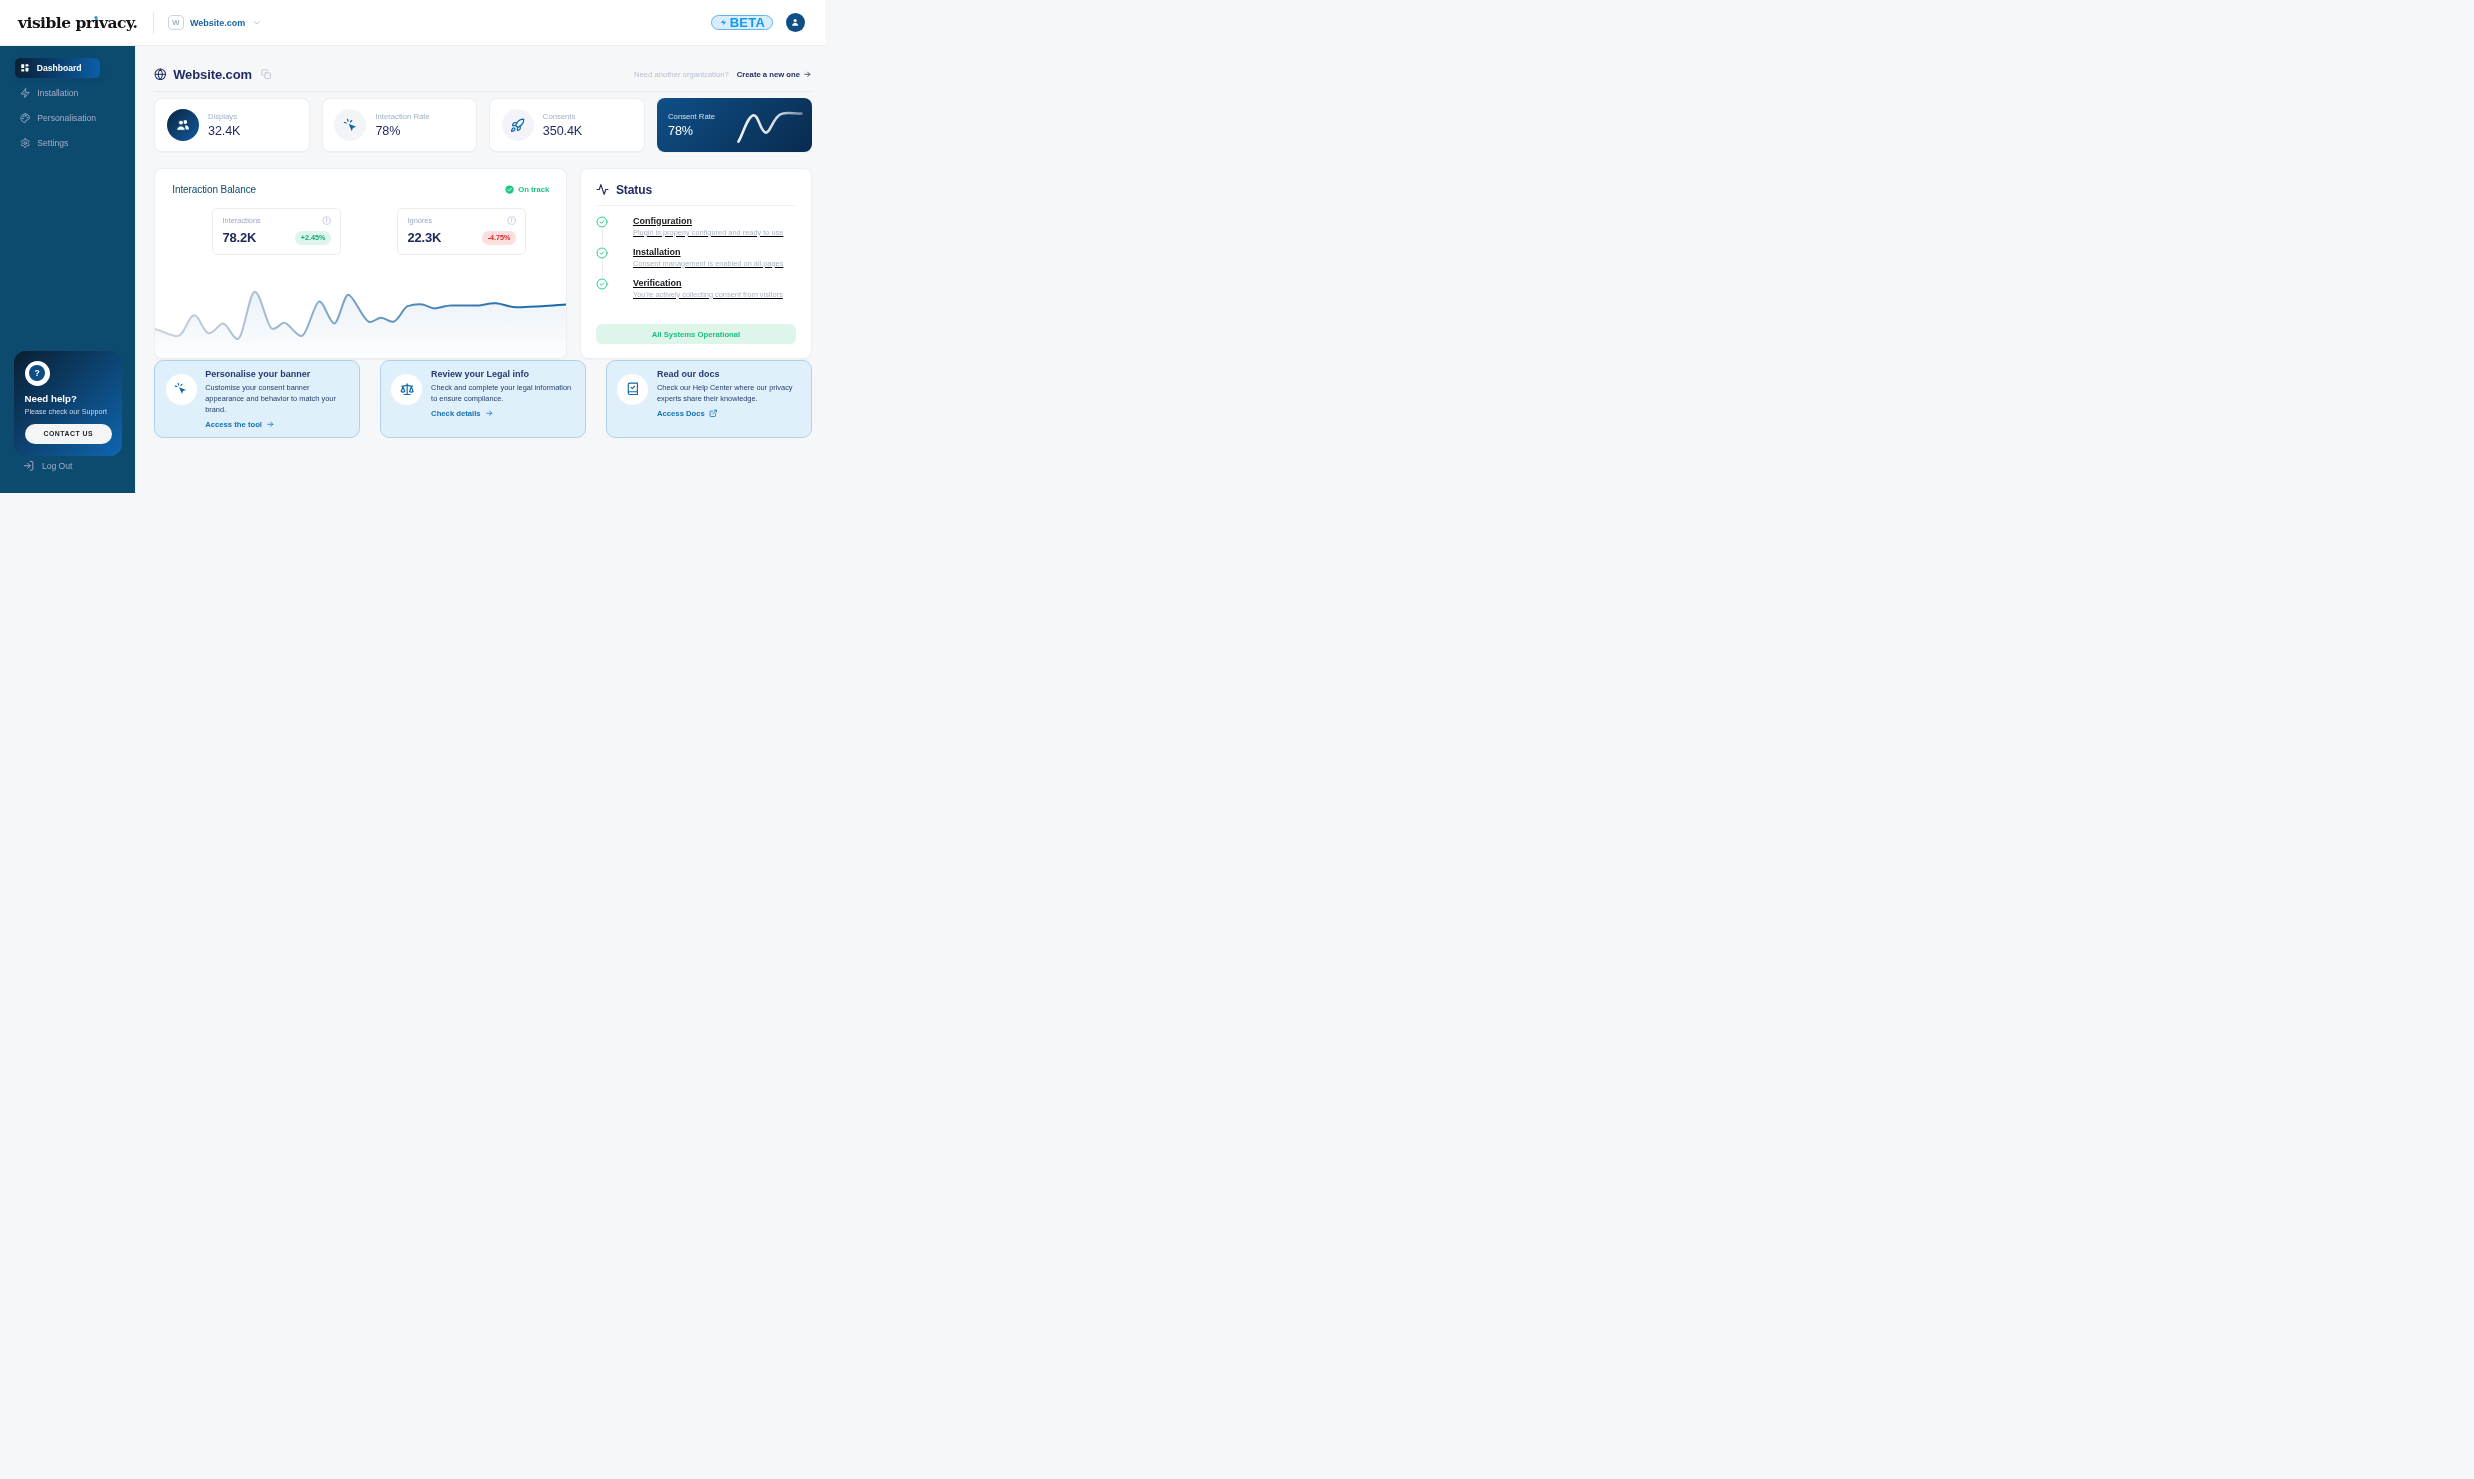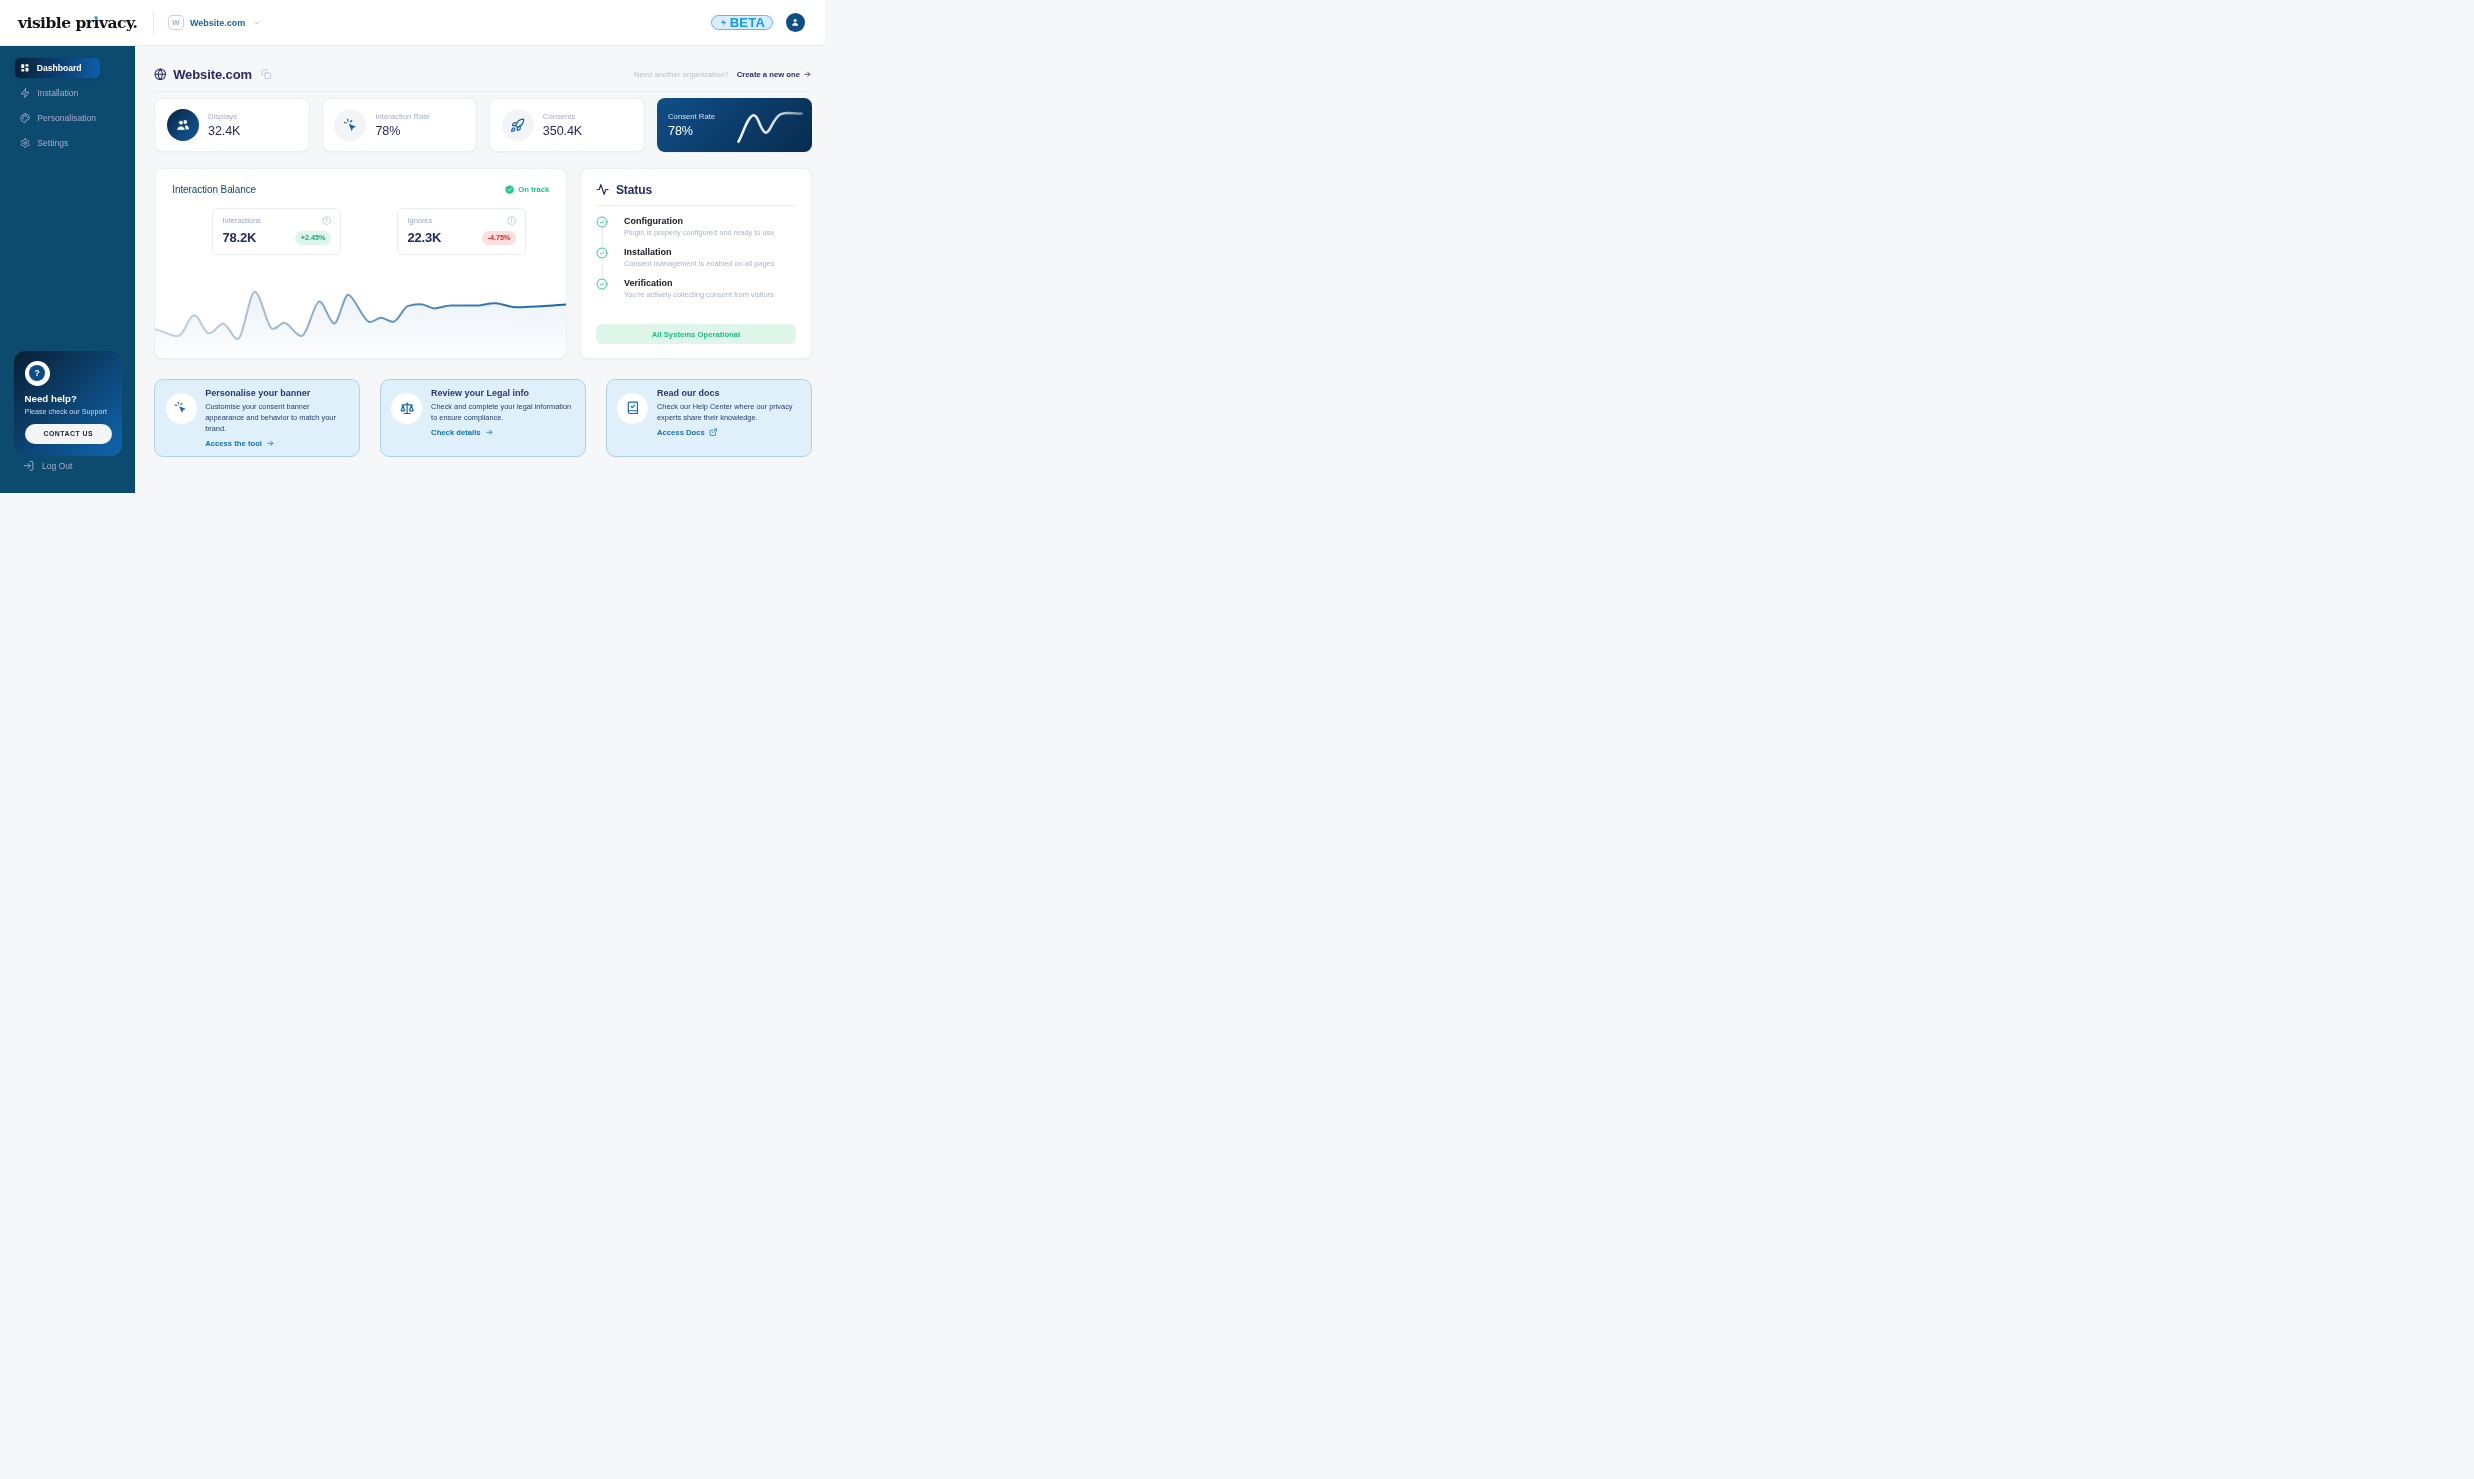--- a/index.html
+++ b/index.html
@@ -77,28 +77,28 @@
   .delta.up { color:#12a974; background:#def5eb; }
   .delta.down { color:#e02b2b; background:#fbdede; }
   .ib-chart { position:absolute; left:0; bottom:0; width:100%; height:72px; z-index:1; }
 
   .status-card { background:#fff; border:0.6px solid #edeff3; border-radius:8px; padding:13.7px 15px; display:flex; flex-direction:column; box-shadow:0 0.6px 1.1px rgba(20,30,60,.03); }
   .status-head { display:flex; align-items:center; gap:6.9px; color:#222c63; }
   .status-title { font-size:12px; font-weight:800; letter-spacing:-0.1px; }
   .status-rule { margin:8.6px 0 9.7px 0; height:0.6px; background:#eef1f5; }
   .status-items { position:relative; }
   .status-items::before { content:""; position:absolute; left:5.7px; top:12.6px; bottom:15px; width:0.6px; background:#e9eef3; }
-  .status-item { display:flex; gap:16px; margin-bottom:9.7px; position:relative; }
+  .status-item { display:flex; gap:25px; margin-bottom:9.7px; position:relative;text-decoration:underline; }
   .check-ring { background:#fff; border-radius:50%; flex-shrink:0; color:#2bc98a; }
   .si-title { font-size:9px; font-weight:700; color:#17191f; }
   .si-desc { font-size:7.4px; color:#a9b4c6; margin-top:2.3px; }
   .status-pill { margin-top:auto; height:20.6px; border-radius:5.7px; background:#def6ea; color:#1cbe82; font-size:7.7px; font-weight:700; display:flex; align-items:center; justify-content:center; cursor:default; }
 
   
-  .actions { margin-top:20px; display:grid; grid-template-columns:repeat(3,1fr); gap:20px; height:52px; }
+  .actions { margin-top:1px; display:grid; grid-template-columns:repeat(3,1fr); gap:20px; height:52px; }
   .action-card { background:#e0f0fb; border:0.9px solid #aed2ec; border-radius:9.2px; display:flex; gap:8.6px; padding:8px 10.3px; cursor:pointer; }
   .ac-icon { width:31px; height:31px; border-radius:50%; background:#fff; color:#1267a9; display:flex; align-items:center; justify-content:center; flex-shrink:0; margin-top:4.6px; }
   .ac-title { font-size:9px; font-weight:800; color:#243a72; }
   .ac-desc { font-size:7.4px; color:#23406f; line-height:1.5; margin-top:2.9px; }
   .ac-link { display:flex; align-items:center; gap:4px; margin-top:4.6px; font-size:7.7px; font-weight:800; color:#1173b4; }
 </style>
 </head>
 <body>
 
 <div class="app">

